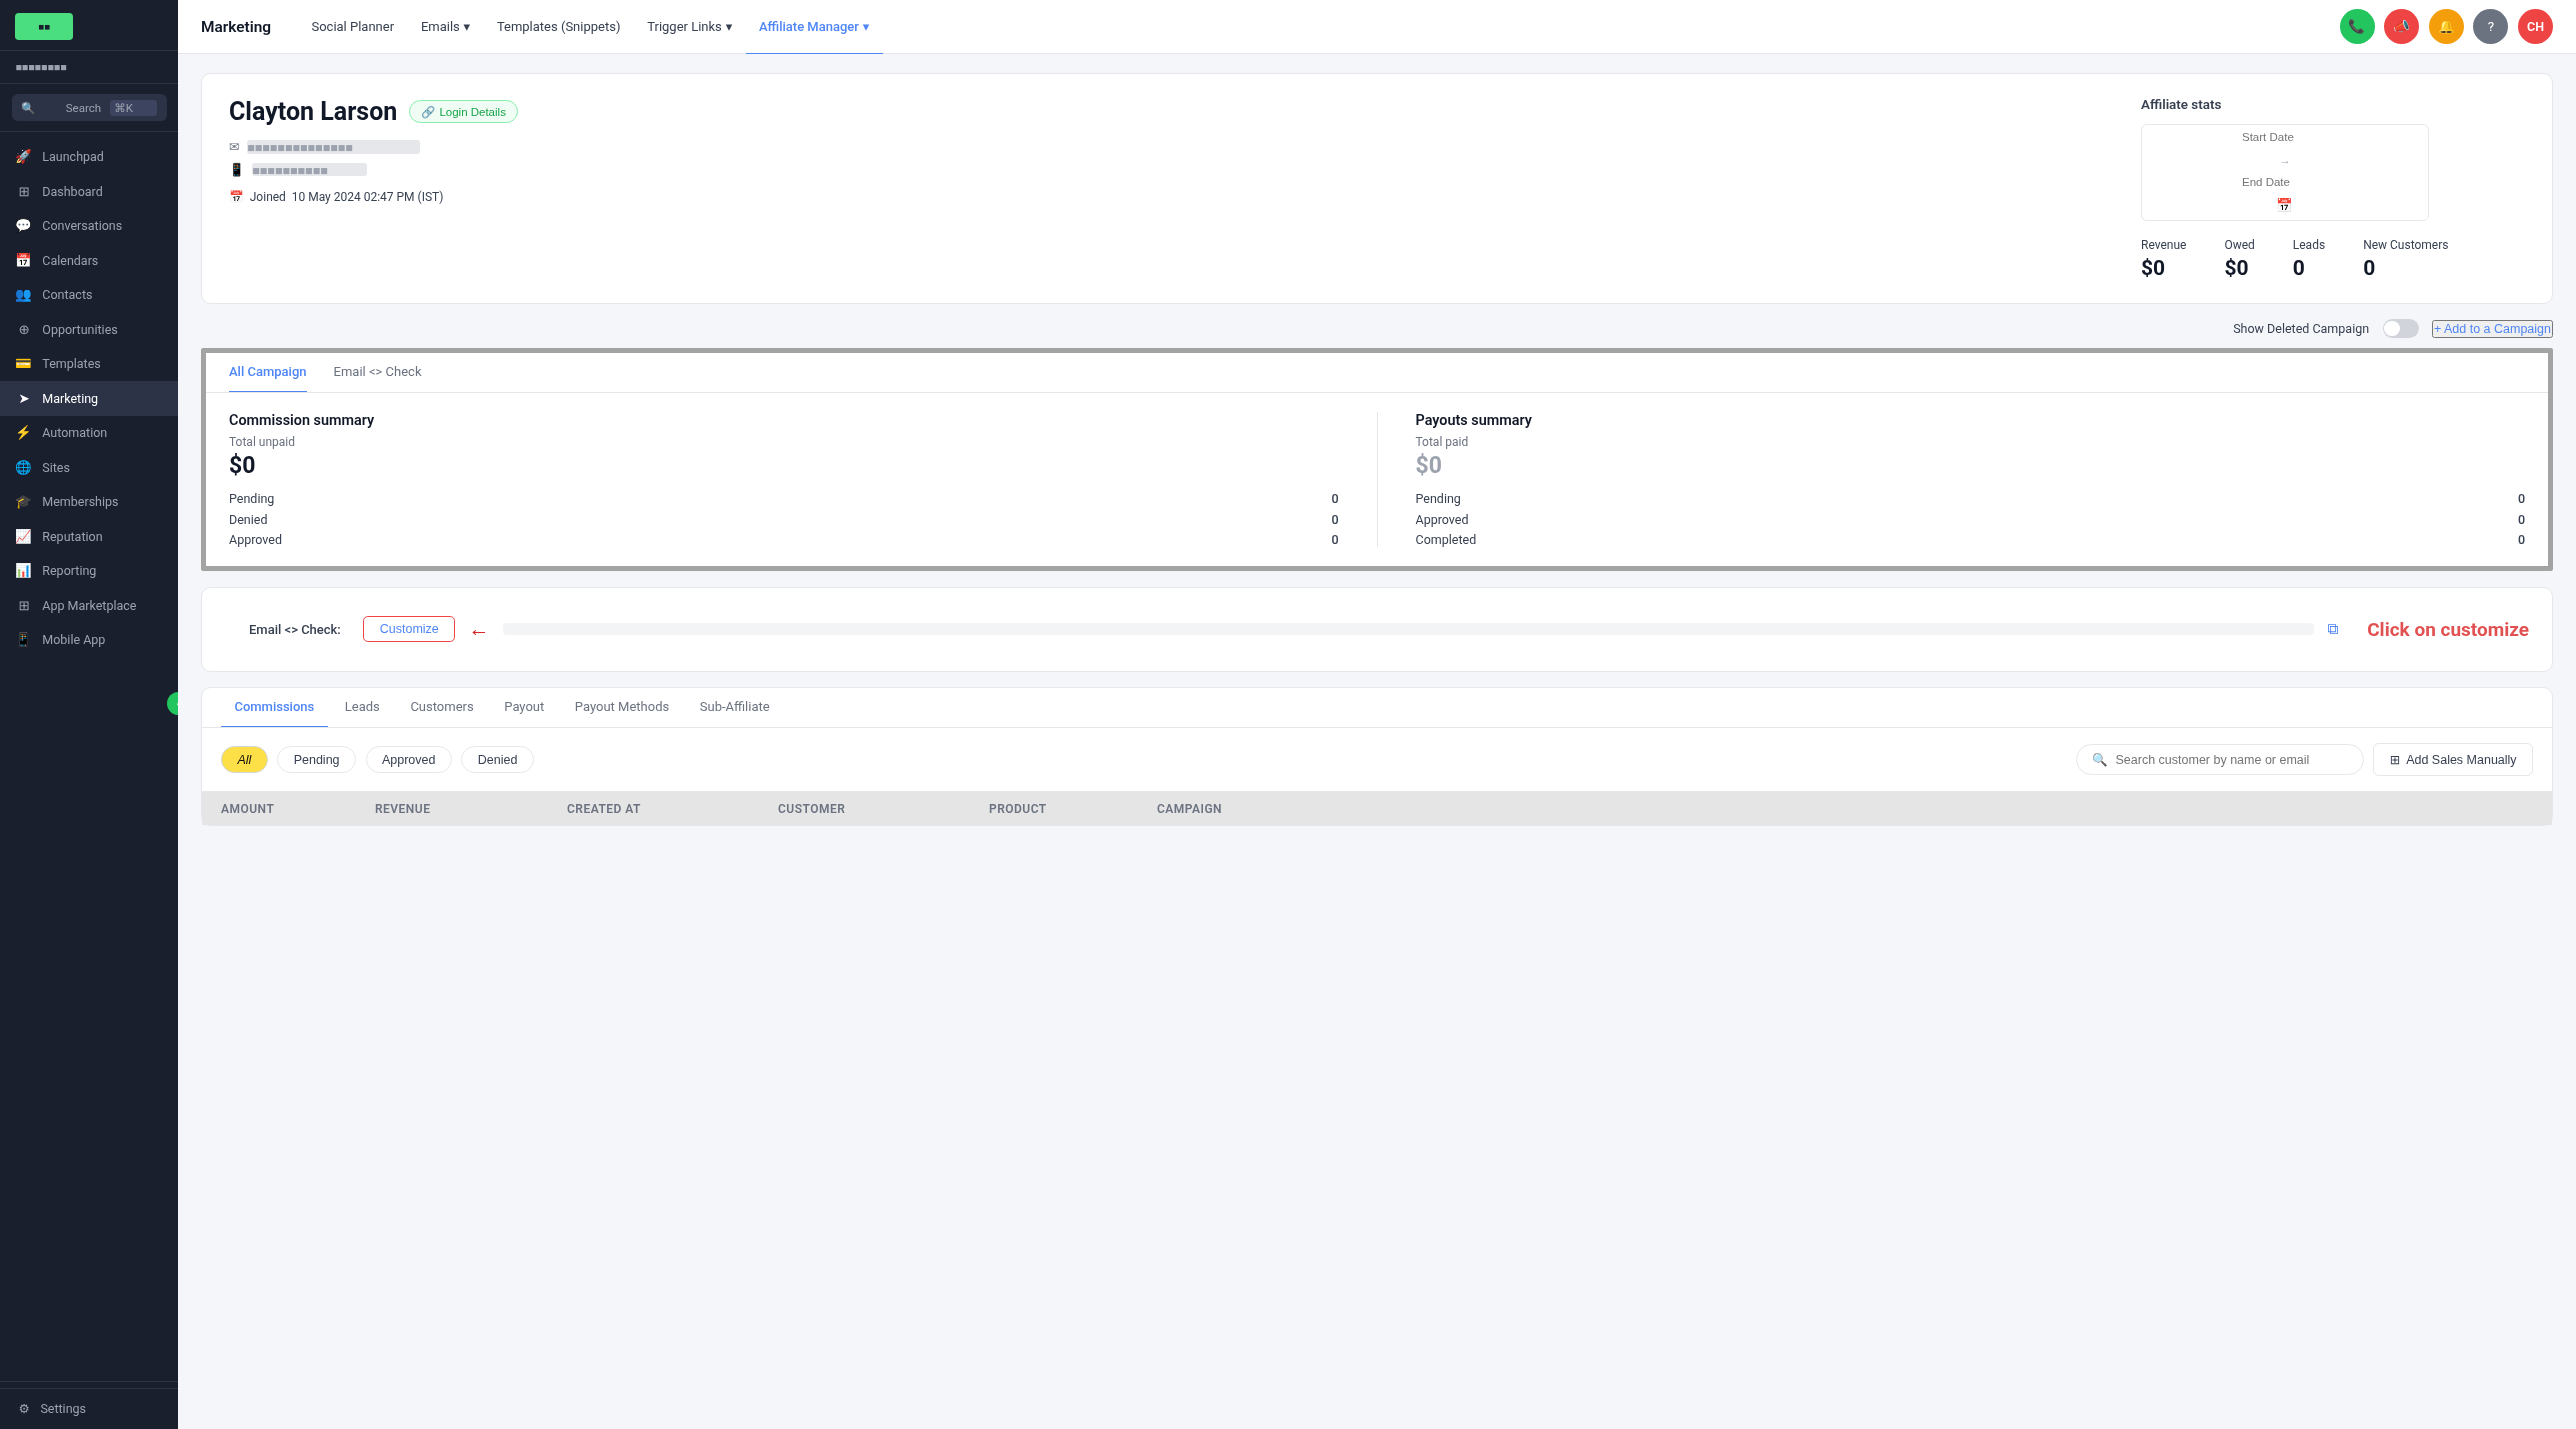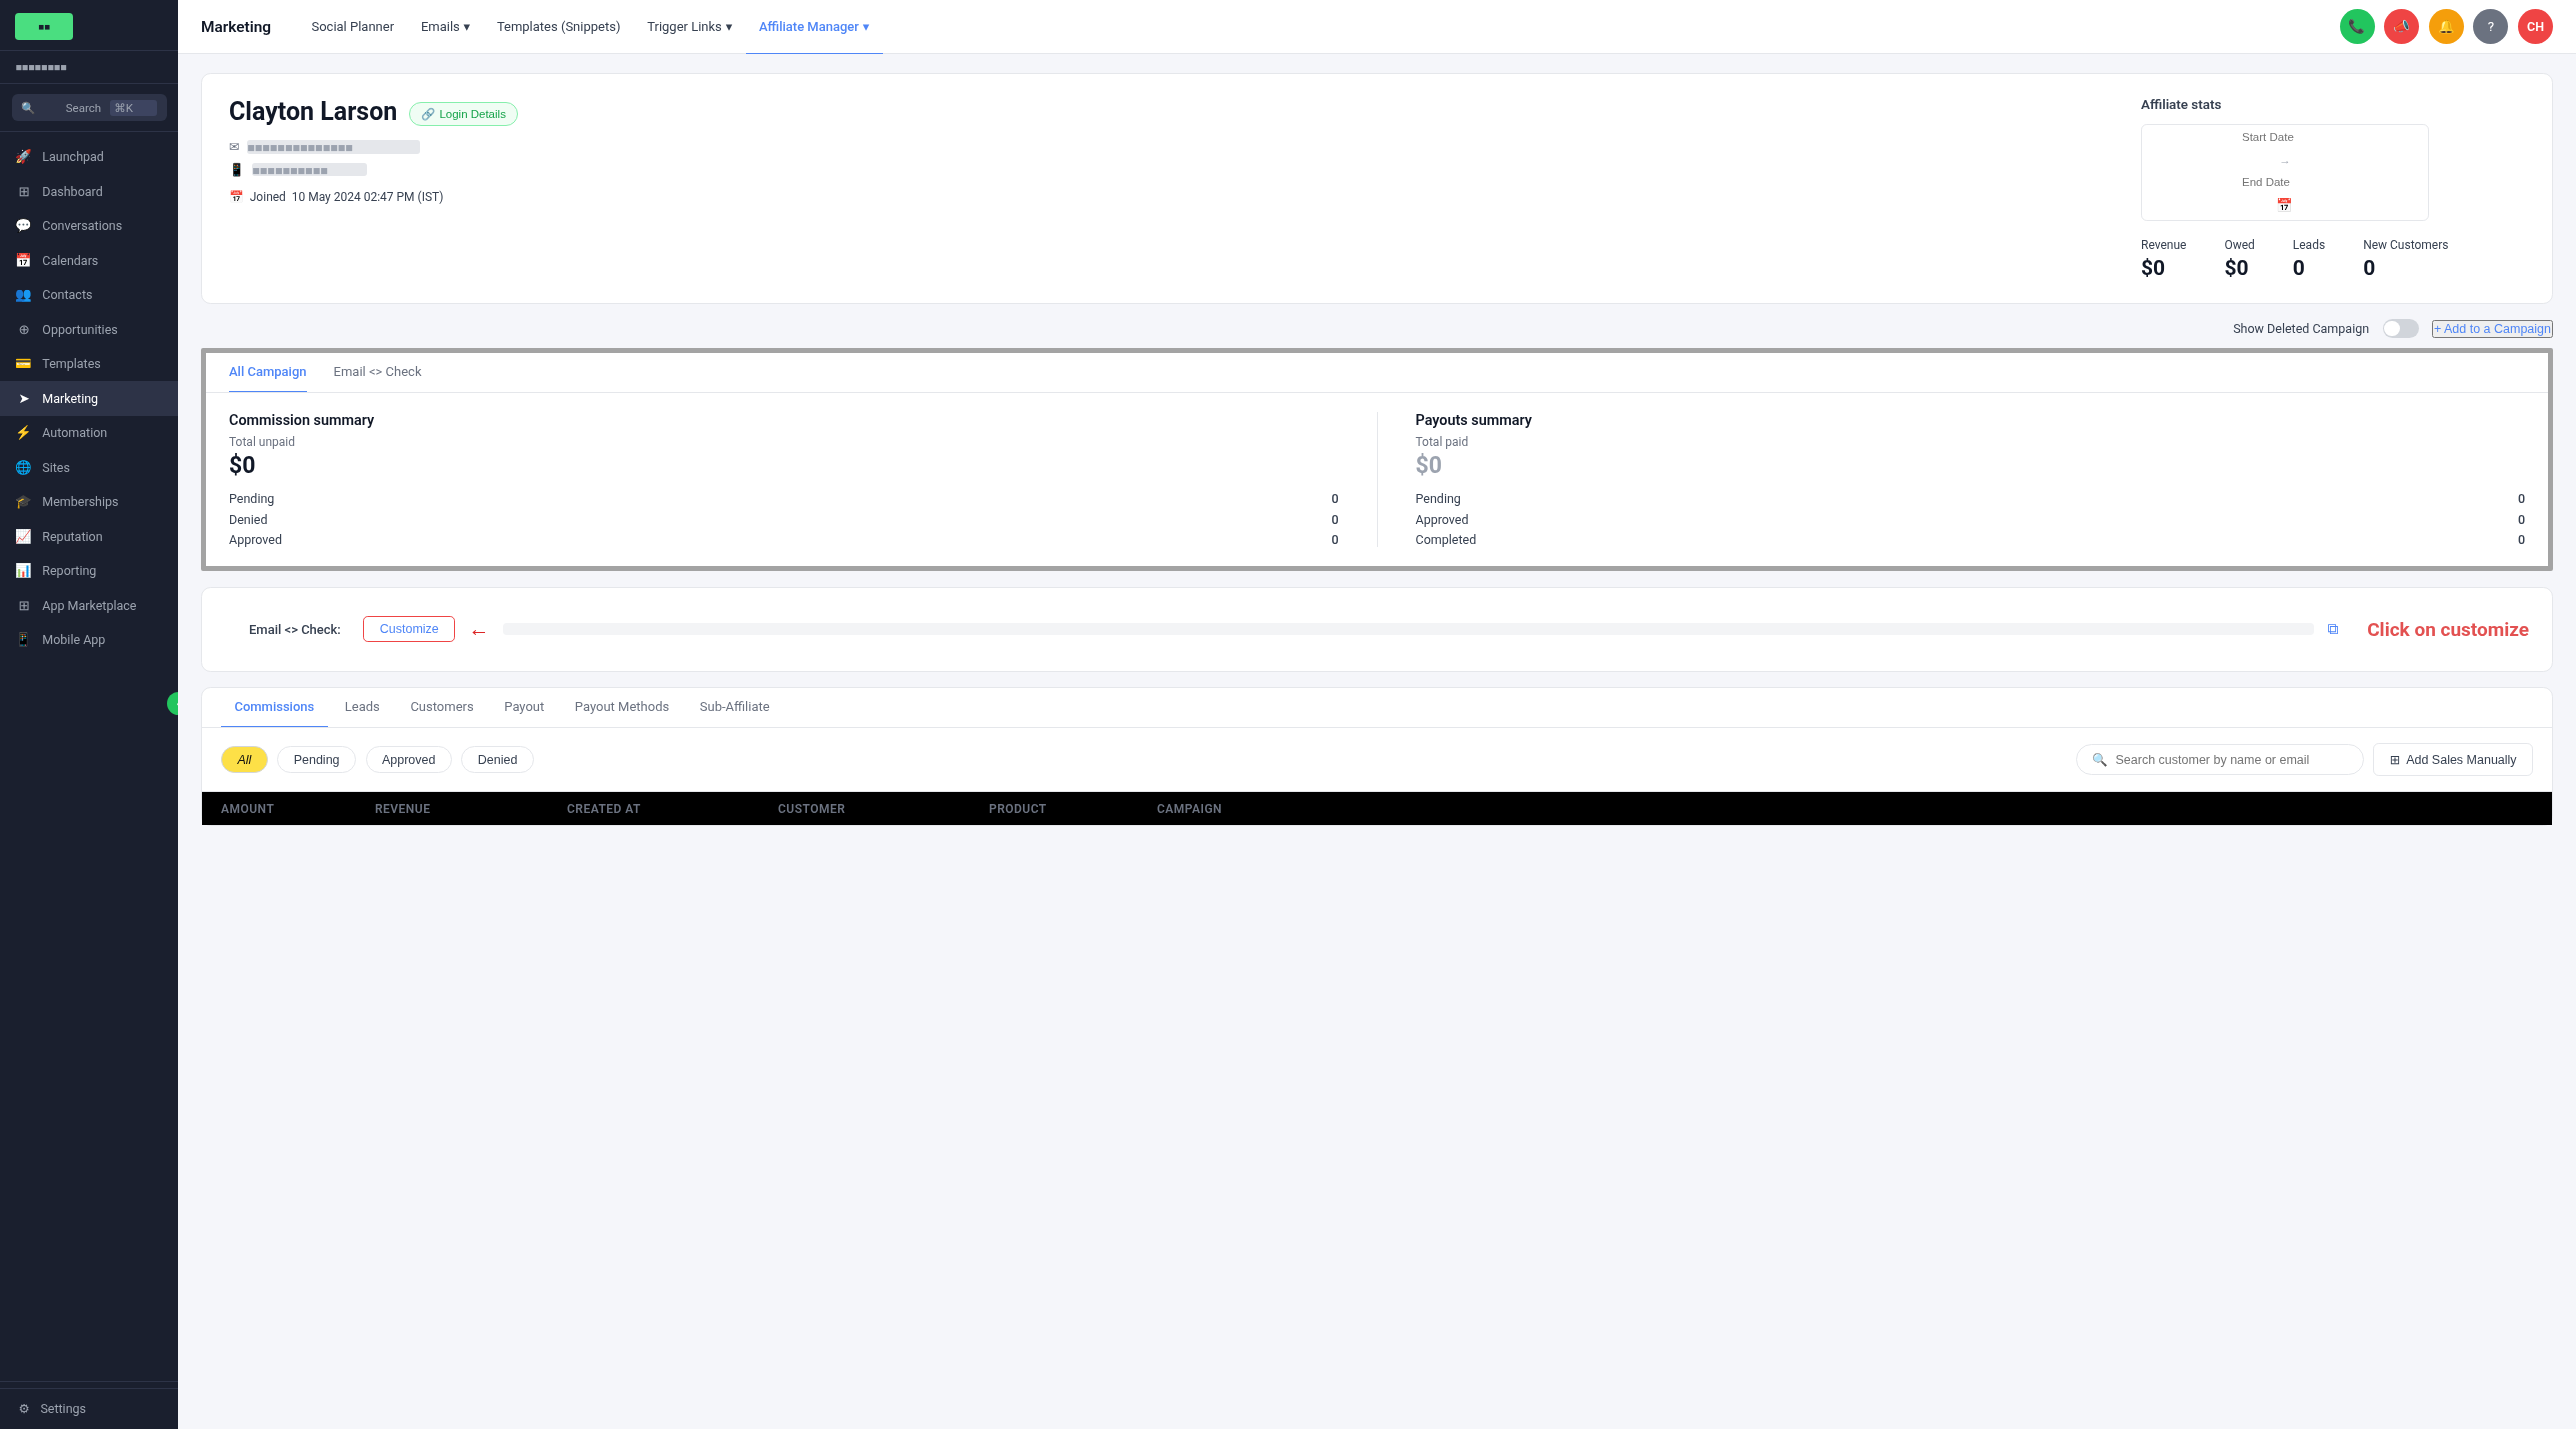--- a/index.html
+++ b/index.html
@@ -216,21 +216,21 @@
       border-radius: 9.6px;
       border: 1px solid #e5e7eb;
       padding: 23px 27px;
       display: flex;
       gap: 38px;
       margin-bottom: 15.4px;
     }
     .profile-left { flex: 1; }
     .profile-name-row {
       display: flex;
-      align-items: flex-end;
+      align-items: center;
       gap: 11.5px;
       margin-bottom: 13.4px;
     }
     .profile-name {
       font-size: 25px;
       font-weight: 700;
       color: #111827;
     }
     .login-details-btn {
       background: #f0fdf4;
@@ -547,21 +547,21 @@
       cursor: pointer;
       display: flex;
       align-items: center;
       gap: 5.8px;
       white-space: nowrap;
     }
     .table-header {
       display: flex;
       padding: 9.6px 19px;
       border-top: 1px solid #e5e7eb;
-      background: #000000;
+      background: #e5e5e5;
     }
     .table-col {
       font-size: 12px;
       font-weight: 600;
       color: #6b7280;
       text-transform: uppercase;
       letter-spacing: 0.04em;
     }
     .col-amount { width: 154px; }
     .col-revenue { width: 192px; }

